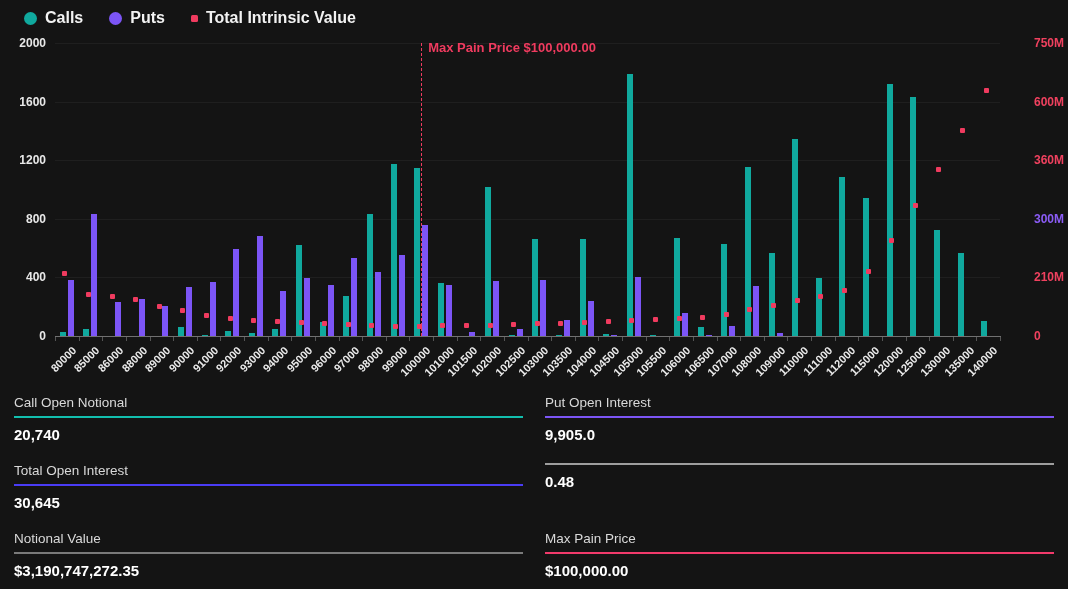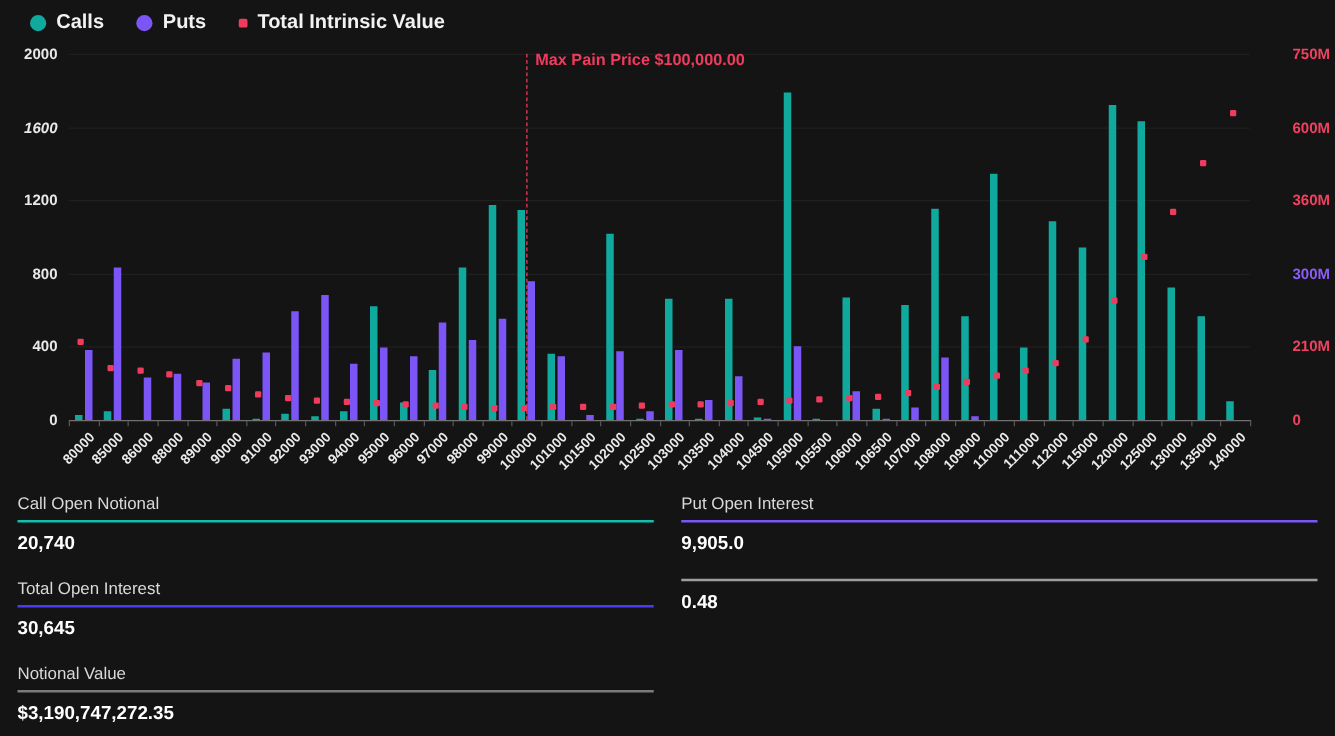--- a/index.html
+++ b/index.html
@@ -175,21 +175,21 @@
     <div class="maxpain-line" id="mp-line" style="left: 421.188px;"></div>
     <div class="maxpain-label" id="mp-label" style="left: 428.188px;">Max Pain Price $100,000.00</div>
   <div class="ylab-left" style="top: 329px;">0</div>
       <div class="ylab-right" style="top: 329px; color: rgb(240, 65, 95);">0</div>
       <div class="ylab-left" style="top: 270.4px;">400</div>
       <div class="ylab-right" style="top: 270.4px; color: rgb(240, 65, 95);">210M</div>
       <div class="ylab-left" style="top: 211.8px;">800</div>
       <div class="ylab-right" style="top: 211.8px; color: #8b5cf6;">300M</div>
       <div class="ylab-left" style="top: 153.2px;">1200</div>
       <div class="ylab-right" style="top: 153.2px; color: rgb(240, 65, 95);">360M</div>
-      <div class="ylab-left" style="top: 94.6px; font-style: italic;">1600</div>
+      <div class="ylab-left" style="top: 94.6px;">1600</div>
       <div class="ylab-right" style="top: 94.6px; color: rgb(240, 65, 95);">600M</div>
       <div class="ylab-left" style="top: 36px;">2000</div>
       <div class="ylab-right" style="top: 36px; color: rgb(240, 65, 95);">750M</div>
       <div class="xlab" style="left: 9.8125px; top: 344px;">80000</div>
       <div class="x-tick" style="left: 55px;"></div>
       <div class="xlab" style="left: 33.4375px; top: 344px;">85000</div>
       <div class="x-tick" style="left: 78.625px;"></div>
       <div class="xlab" style="left: 57.0625px; top: 344px;">86000</div>
       <div class="x-tick" style="left: 102.25px;"></div>
       <div class="xlab" style="left: 80.6875px; top: 344px;">88000</div>
@@ -287,14 +287,19 @@
     </div>
     <div class="panel">
       <div class="panel-rule" style="background: rgb(158, 158, 158);"></div>
       <div class="panel-value">0.48</div>
     </div>
     <div class="panel">
       <div class="panel-label">Notional Value</div>
       <div class="panel-rule" style="background: rgb(122, 122, 122);"></div>
       <div class="panel-value">$3,190,747,272.35</div>
     </div>
+    <div class="panel">
+      <div class="panel-label">Max Pain Price</div>
+      <div class="panel-rule" style="background: rgb(242, 58, 107);"></div>
+      <div class="panel-value">$100,000.00</div>
+    </div>
   </div>
 </div>
 
 </body></html>

